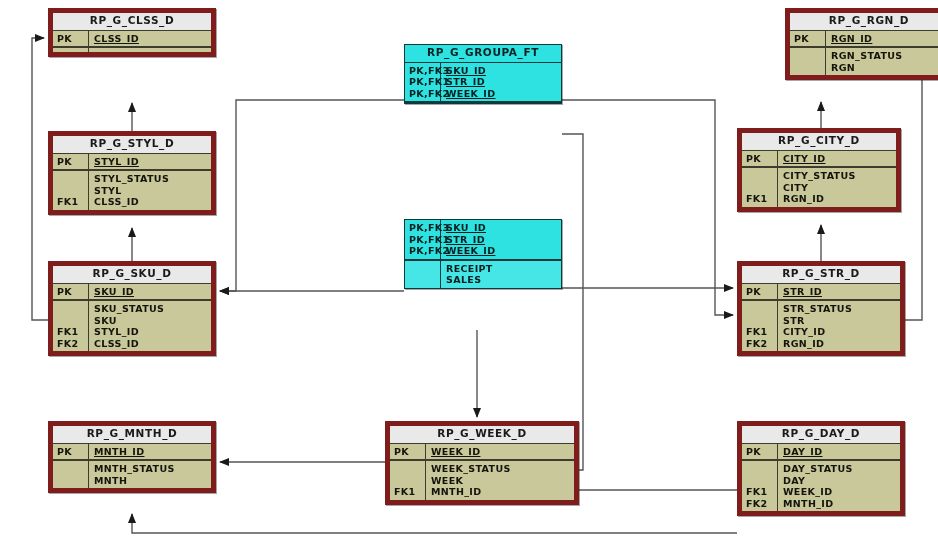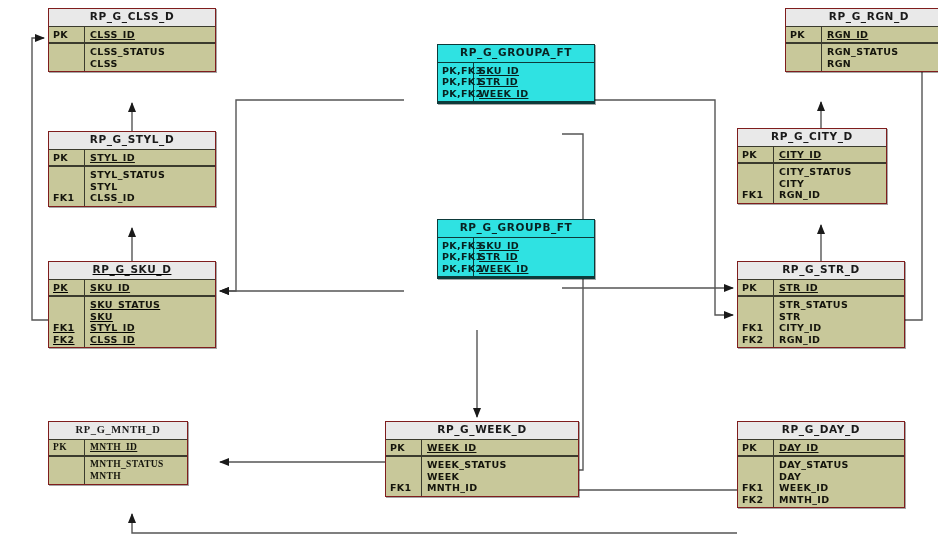--- a/index.html
+++ b/index.html
@@ -8,21 +8,21 @@
     background:#ffffff;
     font-family:"DejaVu Sans", sans-serif;
     position:relative;
     overflow:hidden;
   }
   #canvas{position:absolute;inset:0;width:938px;height:547px;}
   svg.links{position:absolute;left:0;top:0;width:938px;height:547px;pointer-events:none;}
 
   .entity{
     position:absolute;
-    border:1px solid #7f1d1d;
+    border:5px solid #7f1d1d;
     box-sizing:border-box;
     background:#14b8a6;
     box-shadow:1px 1px 0 rgba(0,0,0,.35);
   }
   .entity .title{
     background:#e9e9e9;
     border-bottom:1px solid #3b3b2e;
     text-align:center;
     font-weight:bold;
     font-size:10.5px;
@@ -56,41 +56,41 @@
     font-size:9.5px;
     line-height:11.5px;
     letter-spacing:.35px;
     color:#14140c;
     white-space:nowrap;
     font-weight:bold;
   }
   .at.pk{ text-decoration:underline; }
 
   
-  .entity.fact{ background:#2fe2e2; border:1px solid #0d3a3a;margin-left:33px; }
+  .entity.fact{ background:#2fe2e2; border:1px solid #0d3a3a; }
   .entity.fact .title{
     background:#2fe2e2;
     border-bottom:1px solid #0d3a3a;
     color:#0a2222;
   }
   .entity.fact .sect{ background:#46e6e6; }
   .entity.fact .sect.pkrow{ border-bottom:2px solid #0d3a3a; background:#2fe2e2;}
   .entity.fact .keycol{ border-right:1px solid #0d3a3a; }
   .entity.fact .kf,.entity.fact .at{ color:#07201f; }
 
   
   #e-clss {left:48px;  top:8px;   width:168px;}
   #e-styl {left:48px;  top:131px; width:168px;}
-  #e-sku  {left:48px;  top:261px; width:168px;text-decoration:underline;}
-  #e-mnth {left:48px;  top:421px; width:140px;font-family:Liberation Serif, serif;}
+  #e-sku  {left:48px;  top:261px; width:168px;}
+  #e-mnth {left:48px;  top:421px; width:168px;}
   #e-groupa{left:404px; top:44px;  width:158px;}
   #e-groupb{left:404px; top:219px; width:158px;}
   #e-week {left:385px; top:421px; width:194px;}
   #e-rgn  {left:737px; top:8px;   width:168px;margin-left:48px;}
-  #e-city {left:737px; top:128px; width:150px;}
+  #e-city {left:737px; top:128px; width:164px;}
   #e-str  {left:737px; top:261px; width:168px;}
   #e-day  {left:737px; top:421px; width:168px;}
 </style>
 </head>
 <body>
 
 <div id="canvas">
 
   <svg class="links" viewBox="0 0 938 547">
     <defs>
@@ -137,24 +137,20 @@
     <div class="sect pkrow">
       <div class="keycol">
         <div class="kf">PK</div>
       </div>
       <div class="attrcol">
         <div class="at pk">CLSS_ID</div>
       </div>
     </div>
     <div class="sect">
       <div class="keycol"></div>
-      <div class="attrcol">
-        <div class="at">CLSS_STATUS</div>
-        <div class="at">CLSS</div>
-      </div>
     </div>
   </div>
 
   <div class="entity" id="e-styl">
     <div class="title">RP_G_STYL_D</div>
     <div class="sect pkrow">
       <div class="keycol">
         <div class="kf">PK</div>
       </div>
       <div class="attrcol">
@@ -337,28 +333,34 @@
       </div>
       <div class="attrcol">
         <div class="at pk">SKU_ID</div>
         <div class="at pk">STR_ID</div>
         <div class="at pk">WEEK_ID</div>
       </div>
     </div>
   </div>
 
   <div class="entity fact" id="e-groupb">
-    <div class="title">RP_G_GROUPB_FT</div>
     <div class="sect pkrow">
       <div class="keycol">
         <div class="kf">PK,FK3</div>
         <div class="kf">PK,FK1</div>
         <div class="kf">PK,FK2</div>
       </div>
       <div class="attrcol">
         <div class="at pk">SKU_ID</div>
         <div class="at pk">STR_ID</div>
         <div class="at pk">WEEK_ID</div>
       </div>
     </div>
+    <div class="sect">
+      <div class="keycol"></div>
+      <div class="attrcol">
+        <div class="at">RECEIPT</div>
+        <div class="at">SALES</div>
+      </div>
+    </div>
   </div>
 
 </div>
 
 </body></html>

